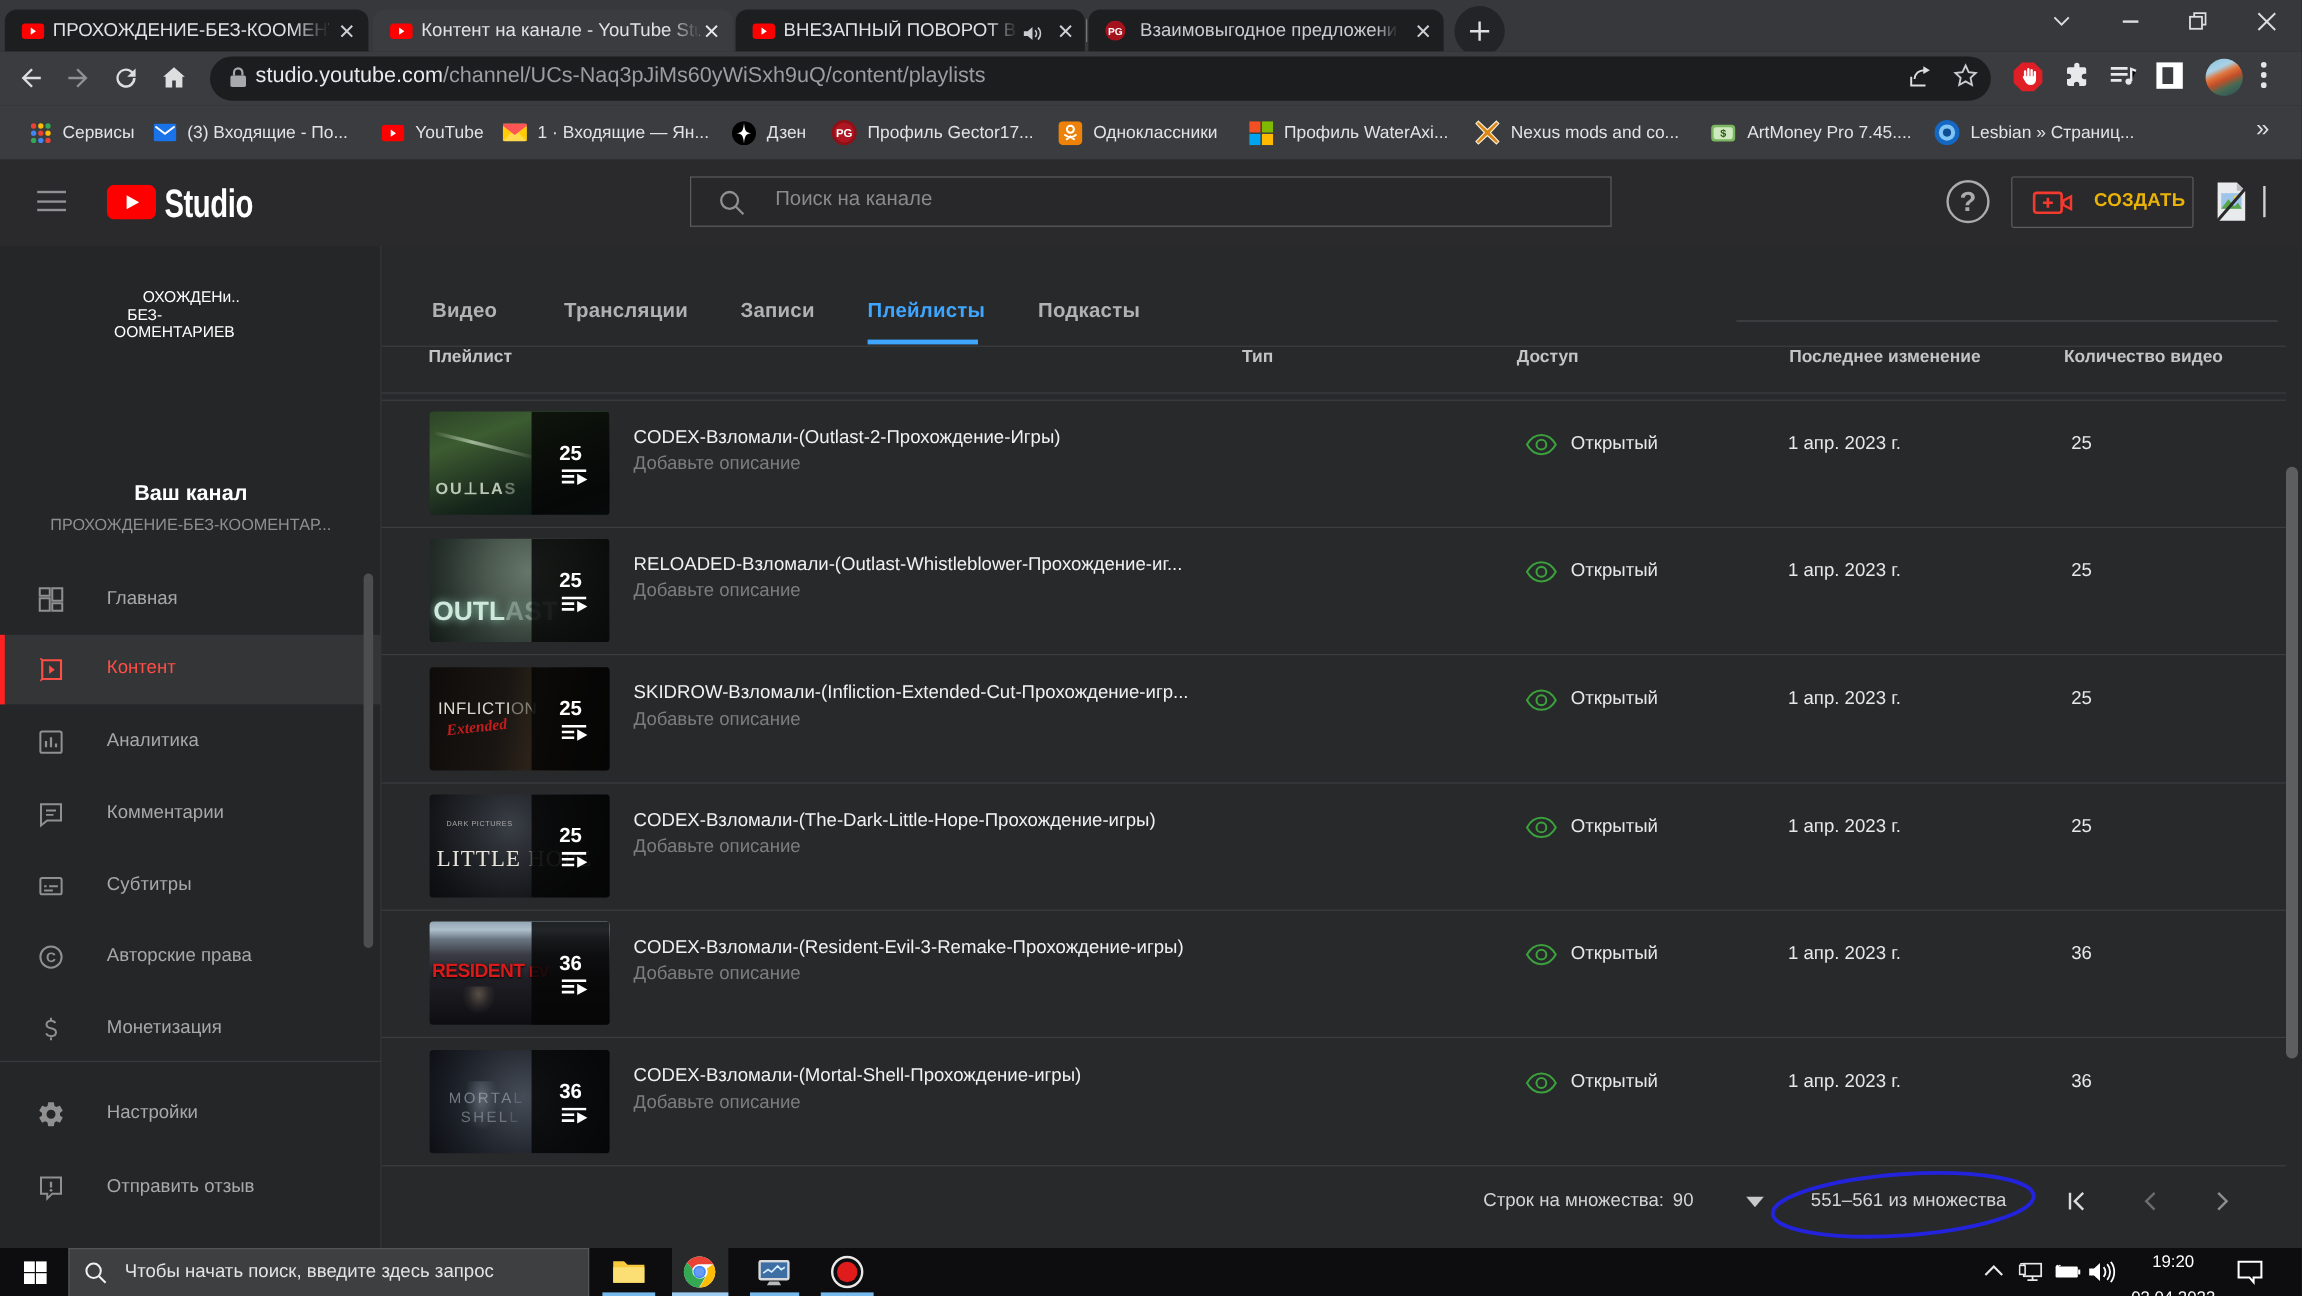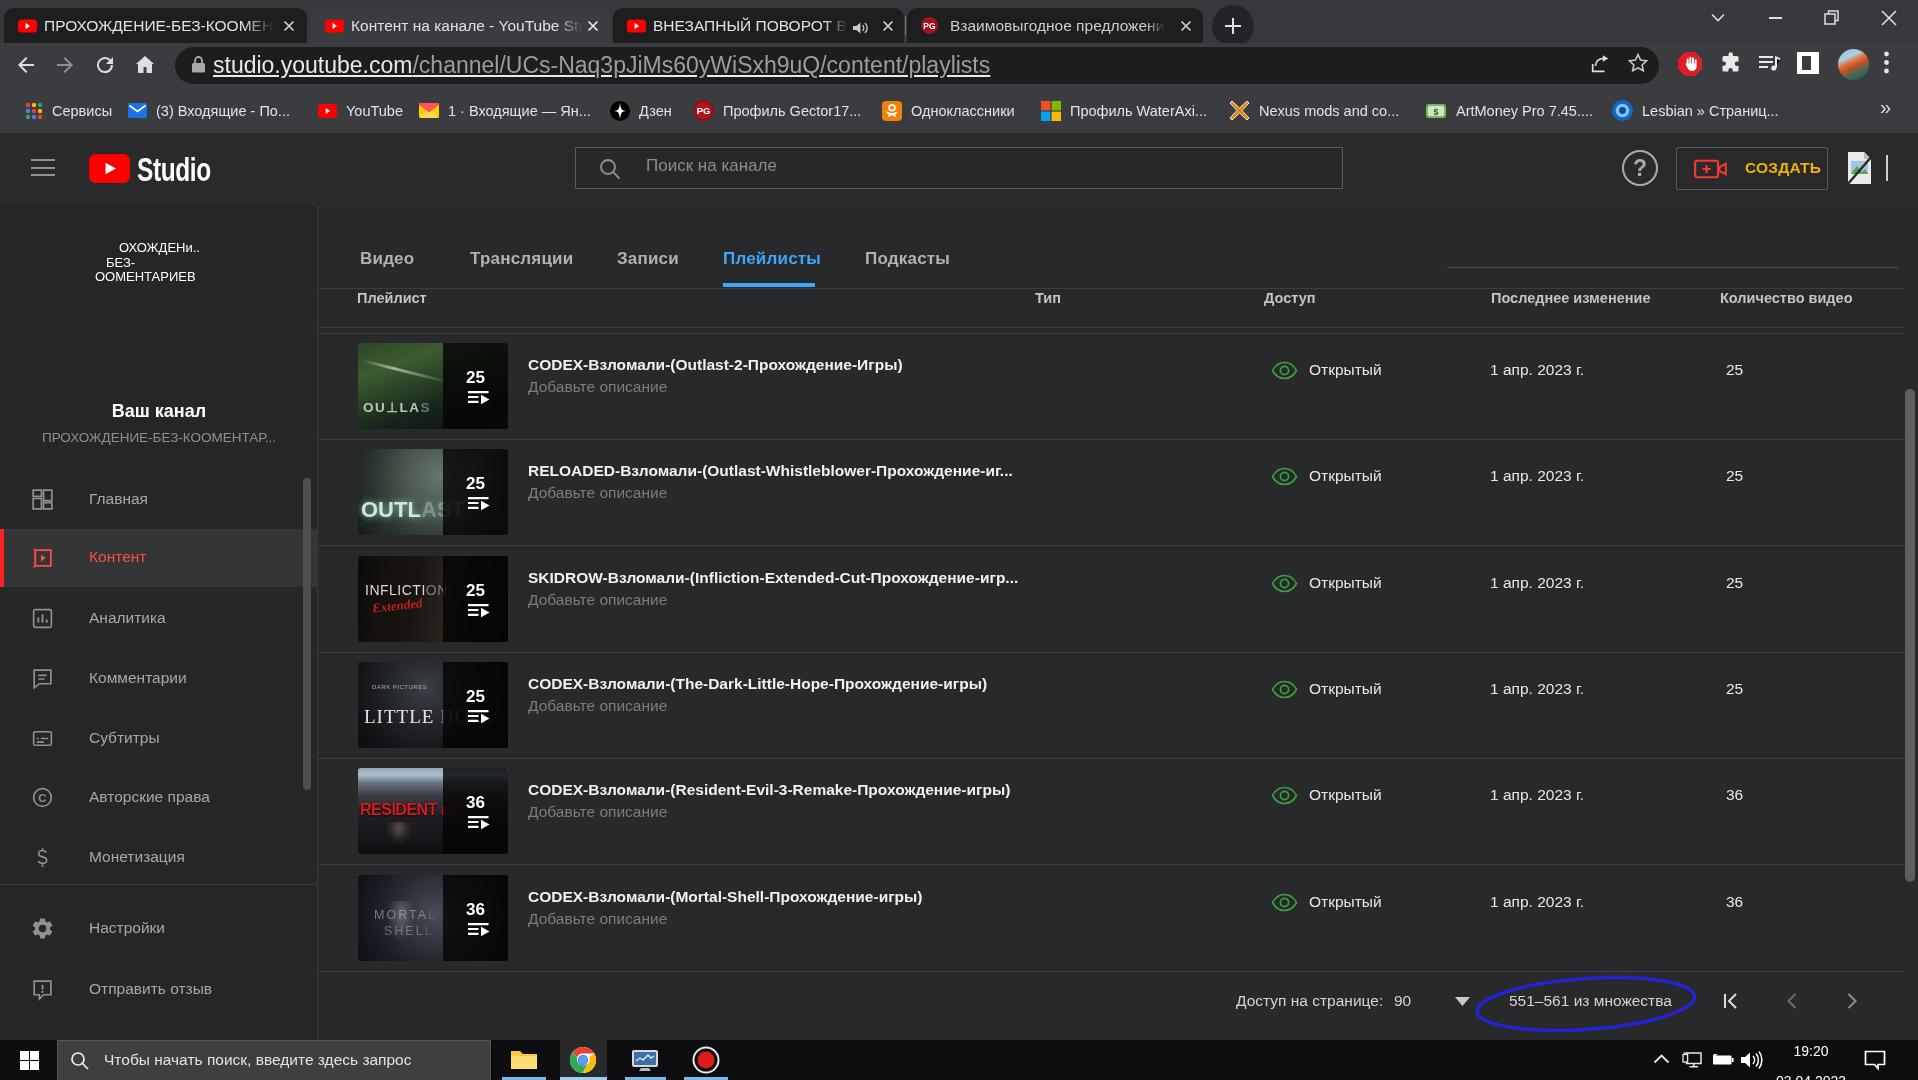--- a/index.html
+++ b/index.html
@@ -20,21 +20,21 @@
   
   #sheader { position:absolute; top:133px; left:0; width:1918px; height:72px; background:#2a2a2c; }
   #sidebar { position:absolute; top:205px; left:0; width:318px; height:835px; background:#252628; border-right:1px solid #3a3a3c; }
   #smain  { position:absolute; top:205px; left:318px; width:1600px; height:835px; background:#28292b; }
   .navitem { position:absolute; left:0; width:318px; height:58px; color:#a8a8a8; font-size:15.5px; }
   .navitem .nlab { position:absolute; left:89px; top:19px; }
   .navitem .nico { position:absolute; left:30px; top:16px; width:25px; height:25px; }
   .stab { position:absolute; top:44px; color:#b2b2b2; font-size:17px; font-weight:700; letter-spacing:.2px; }
   .hline { position:absolute; background:#3d3d3f; height:1px; }
   .hdr { position:absolute; color:#c4c4c4; font-size:14.5px; font-weight:700; }
-  .rowttl { position:absolute; color:#f1f1f1; font-size:15.5px; font-weight:700; white-space:nowrap; }
+  .rowttl { position:absolute; color:#f1f1f1; font-size:15.5px; font-weight:400; white-space:nowrap; }
   .rowdsc { position:absolute; color:#7d7d7d; font-size:15.5px; white-space:nowrap; }
   .rowtxt { position:absolute; color:#e8e8e8; font-size:15.5px; white-space:nowrap; }
   .thumb { position:absolute; width:150px; height:86px; border-radius:3px; overflow:hidden; }
   .tover { position:absolute; right:0; top:0; width:65px; height:86px; background:rgba(5,5,5,.82); }
   .tcount { position:absolute; right:0; top:25px; width:65px; text-align:center; color:#fff; font-size:17px; font-weight:700; }
   
   #taskbar { position:absolute; top:1040px; left:0; width:1918px; height:40px; background:#0d0d0f; }
 </style>
 </head>
 <body>
@@ -113,21 +113,21 @@
         <path d="M17.6 6.4A8 8 0 1 0 20 12h-2.1a6 6 0 1 1-1.7-4.2L13 11h7V4z" fill="#dcdee0"></path>
       </svg>
     <svg class="abs" style="left:133px;top:10px;" width="24" height="24" viewBox="0 0 24 24">
         <path d="M12 3 3 11h2v9h5.5v-6h3v6H19v-9h2z" fill="#dcdee0"></path>
       </svg>
     <div class="abs" style="left:175px;top:4px;width:1484px;height:37px;border-radius:19px;background:#1c1d1f;"></div>
     <svg class="abs" style="left:190px;top:12px;" width="17" height="19" viewBox="0 0 17 19">
         <rect x="2" y="8" width="13" height="9.5" rx="1.5" fill="#a7a9ac"></rect>
         <path d="M5 8V5.5a3.5 3.5 0 0 1 7 0V8" stroke="#a7a9ac" stroke-width="1.8" fill="none"></path>
       </svg>
-    <div class="abs" style="left:213px;top:9px;font-size:23px;color:#e7e9ec;white-space:nowrap;text-decoration:underline;">studio.youtube.com<span style="color:#9b9da1;">/channel/UCs-Naq3pJiMs60yWiSxh9uQ/content/playlists</span></div>
+    <div class="abs" style="left:213px;top:9px;font-size:18px;color:#e7e9ec;white-space:nowrap;">studio.youtube.com<span style="color:#9b9da1;">/channel/UCs-Naq3pJiMs60yWiSxh9uQ/content/playlists</span></div>
     <svg class="abs" style="left:1589px;top:10px;" width="22" height="22" viewBox="0 0 24 24">
         <path d="M4 12v8h13" fill="none" stroke="#dcdee0" stroke-width="1.8"></path>
         <path d="M7 14c.5-5 4-8 9-8" fill="none" stroke="#dcdee0" stroke-width="1.8"></path>
         <path d="M15 2.5l6 3.5-6 3.5z" fill="#dcdee0"></path>
       </svg>
     <svg class="abs" style="left:1627px;top:9px;" width="22" height="22" viewBox="0 0 24 24">
         <path d="M12 2.8 14.8 8.8 21.3 9.6 16.5 14.1 17.8 20.5 12 17.3 6.2 20.5 7.5 14.1 2.7 9.6 9.2 8.8z" fill="none" stroke="#c9cbce" stroke-width="1.7"></path>
       </svg>
     <svg class="abs" style="left:1677px;top:8px;" width="26" height="26" viewBox="0 0 26 26">
         <path d="M8 1h10l7 7v10l-7 7H8l-7-7V8z" fill="#e01e26"></path>
@@ -504,21 +504,21 @@
       <div class="rowttl" style="left:210px;top:23px;">CODEX-Взломали-(Mortal-Shell-Прохождение-игры)</div>
       <div class="rowdsc" style="left:210px;top:45px;">Добавьте описание</div>
       <svg class="abs" style="left:953px;top:28px;" width="27" height="19" viewBox="0 0 27 19">
           <path d="M1.5 9.5C5 3.2 9 1.5 13.5 1.5S22 3.2 25.5 9.5C22 15.8 18 17.5 13.5 17.5S5 15.8 1.5 9.5z" fill="none" stroke="#3ba13d" stroke-width="1.7"></path>
           <circle cx="13.5" cy="9.5" r="4.1" fill="none" stroke="#3ba13d" stroke-width="1.7"></circle>
         </svg>
       <div class="rowtxt" style="left:991px;top:28px;">Открытый</div>
       <div class="rowtxt" style="left:1172px;top:28px;">1 апр. 2023 г.</div>
       <div class="rowtxt" style="left:1408px;top:28px;">36</div>
     </div>
-    <div class="abs" style="left:918px;top:787px;font-size:15.5px;color:#d4d4d4;">Доступ на странице:</div>
+    <div class="abs" style="left:918px;top:787px;font-size:15.5px;color:#d4d4d4;">Строк на множества:</div>
     <div class="abs" style="left:1076px;top:787px;font-size:15.5px;color:#d4d4d4;">90</div>
     <svg class="abs" style="left:1137px;top:792px;" width="15" height="9" viewBox="0 0 15 9">
         <path d="M0 0h15L7.5 9z" fill="#c9c9c9"></path>
       </svg>
     <div class="abs" style="left:1191px;top:787px;font-size:15.5px;color:#d4d4d4;">551–561 из множества</div>
     <svg class="abs" style="left:1403px;top:786px;" width="20" height="20" viewBox="0 0 20 20">
         <path d="M4 3v14" stroke="#dcdcdc" stroke-width="2"></path>
         <path d="M15 3 8 10l7 7" fill="none" stroke="#dcdcdc" stroke-width="2"></path>
       </svg>
     <svg class="abs" style="left:1464px;top:786px;" width="20" height="20" viewBox="0 0 20 20">

